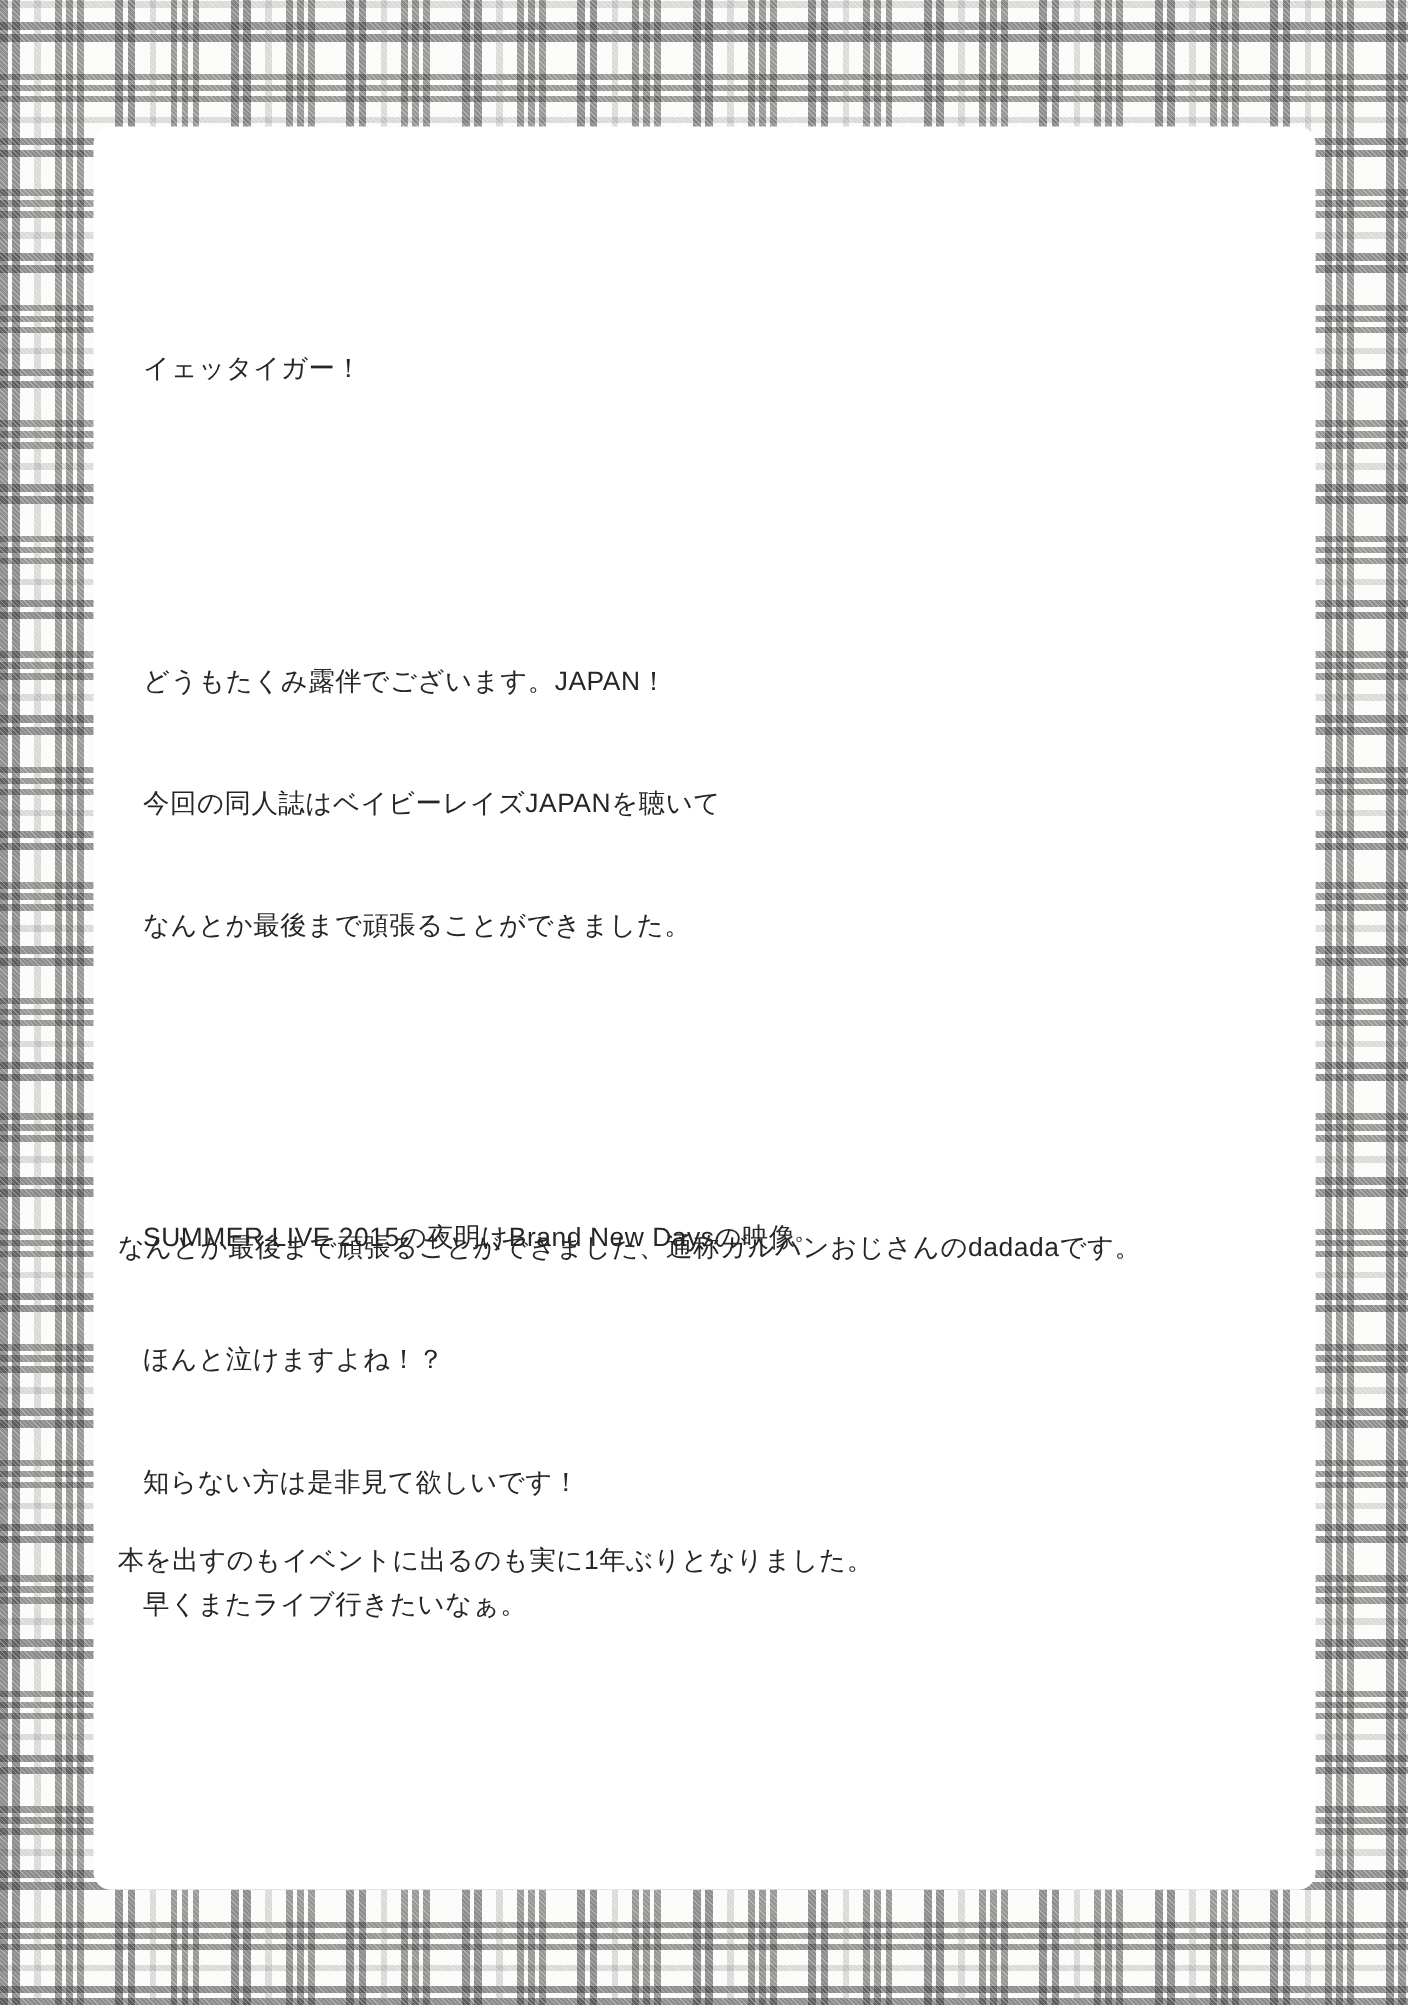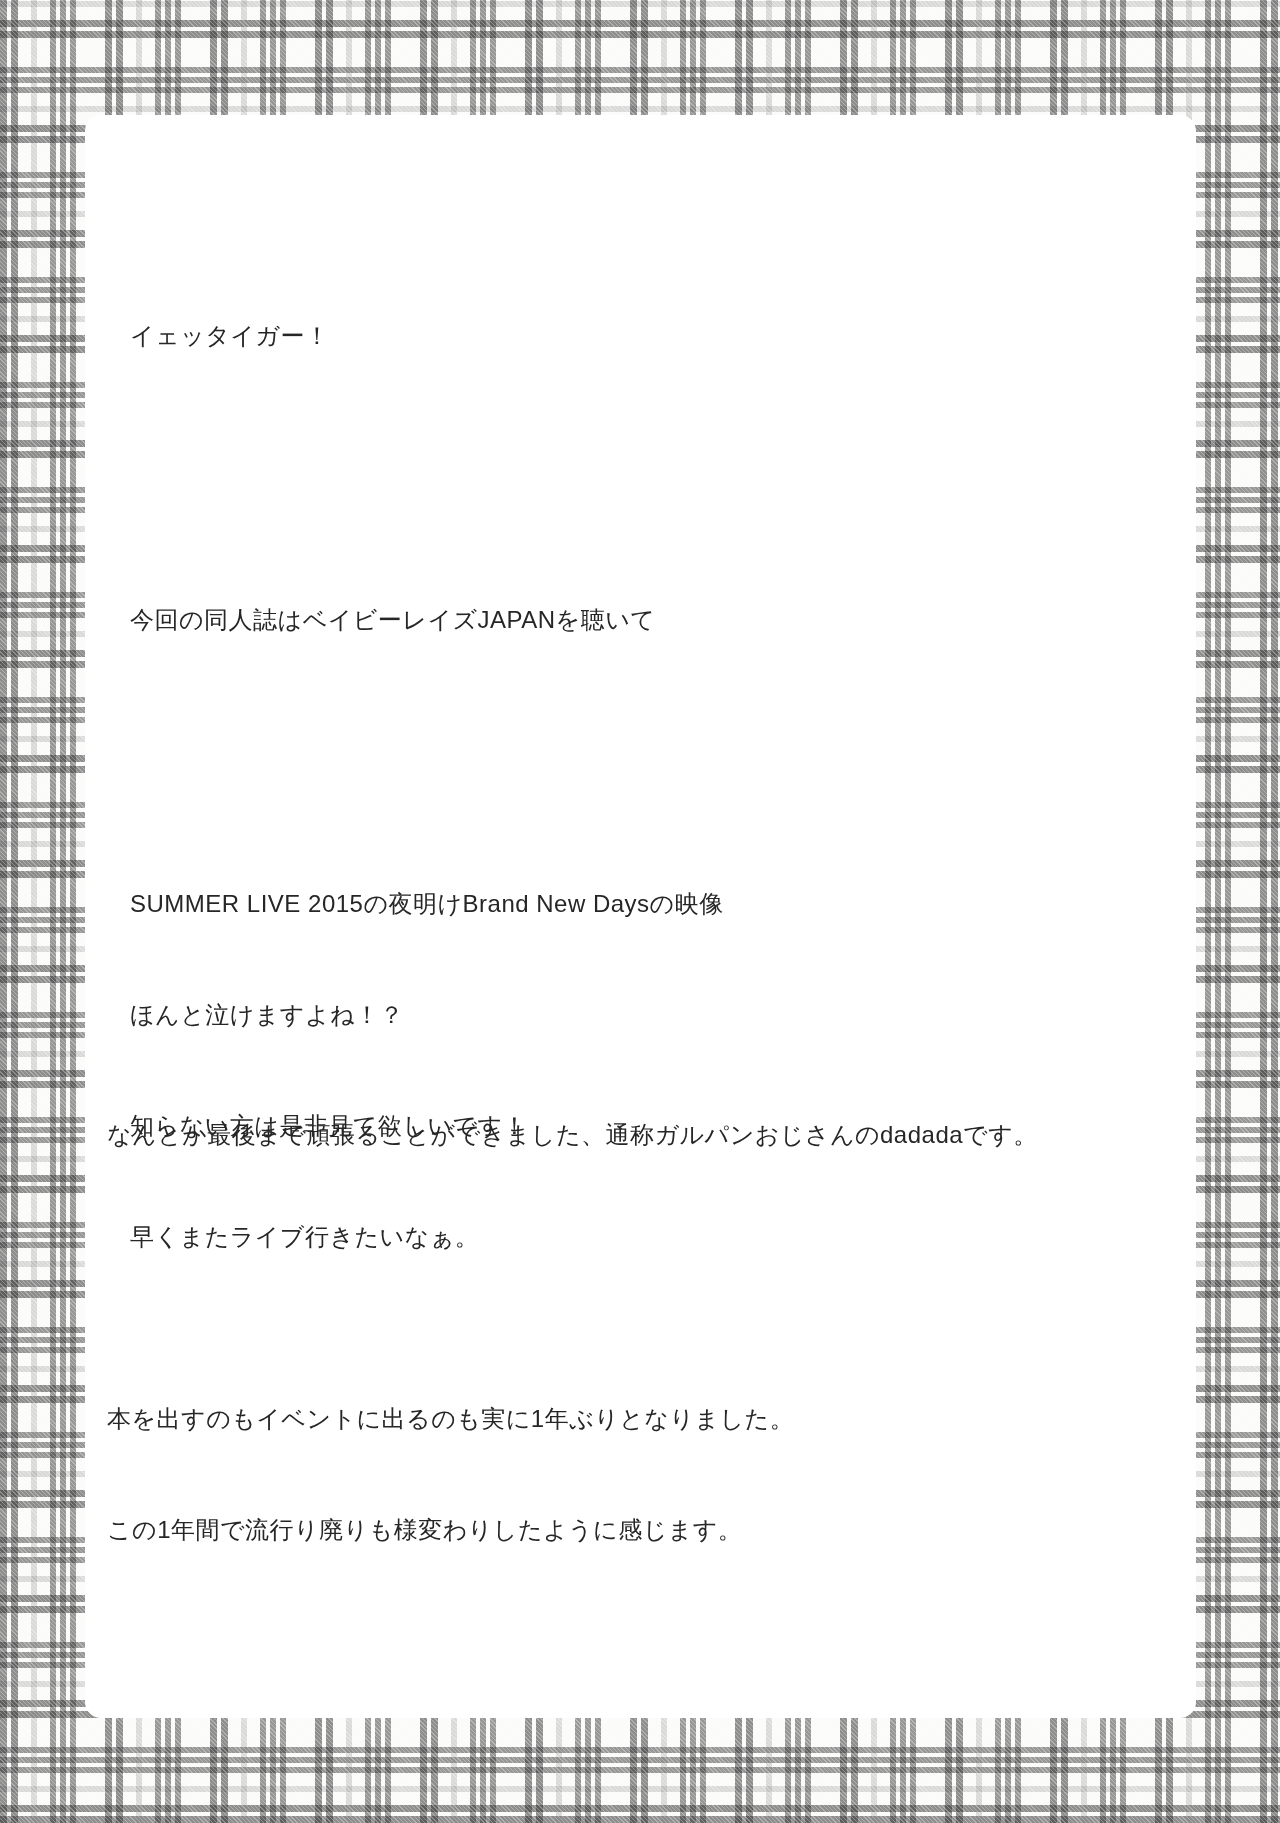--- a/index.html
+++ b/index.html
@@ -82,42 +82,43 @@
 </head>
 <body>
 
 <div class="paper-panel">
 
   <div class="text-block block-top">
     <div class="para">
       <div class="line">イェッタイガー！</div>
     </div>
     <div class="para">
+      <div class="line">どうもたくみ露伴でございます。JAPAN！</div>
       <div class="line">今回の同人誌はベイビーレイズJAPANを聴いて</div>
+      <div class="line">なんとか最後まで頑張ることができました。</div>
     </div>
     <div class="para">
       <div class="line">SUMMER LIVE 2015の夜明けBrand New Daysの映像</div>
       <div class="line">ほんと泣けますよね！？</div>
       <div class="line">知らない方は是非見て欲しいです！</div>
       <div class="line">早くまたライブ行きたいなぁ。</div>
     </div>
     <div class="para">
       
       
     </div>
     
   </div>
 
   <div class="text-block block-bottom">
     <div class="para">
       <div class="line">なんとか最後まで頑張ることができました、通称ガルパンおじさんのdadadaです。</div>
     </div>
     <div class="para">
       <div class="line">本を出すのもイベントに出るのも実に1年ぶりとなりました。</div>
-      <div class="line">この1年間で流行り廃りも様変わりしたように感じます。</div>
     </div>
     
     
     
     
   </div>
 
 </div>
 
 </body></html>

